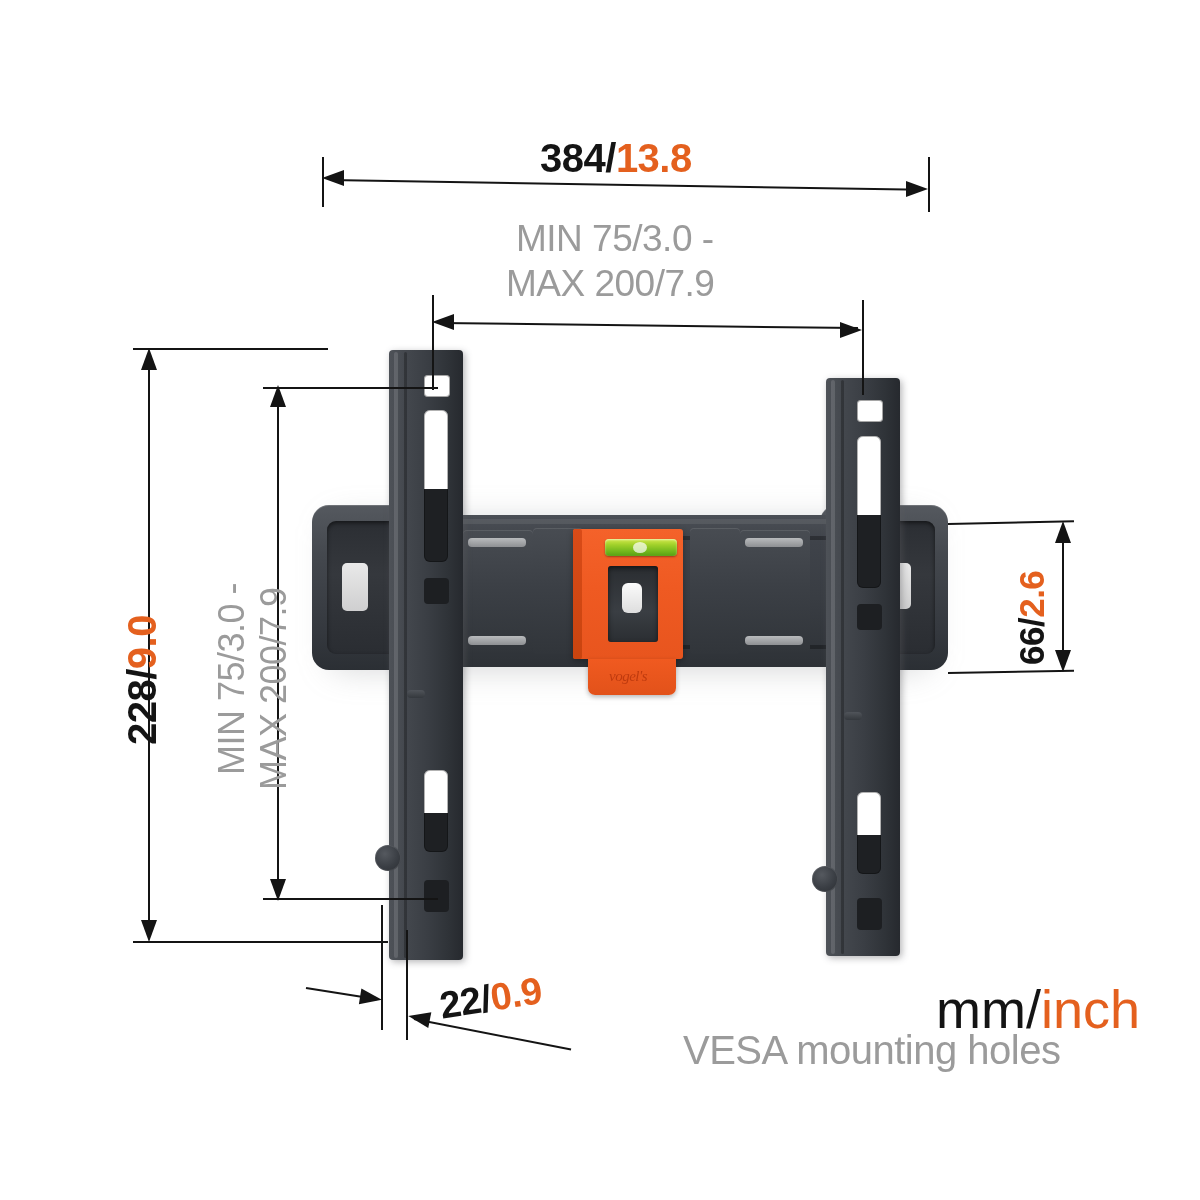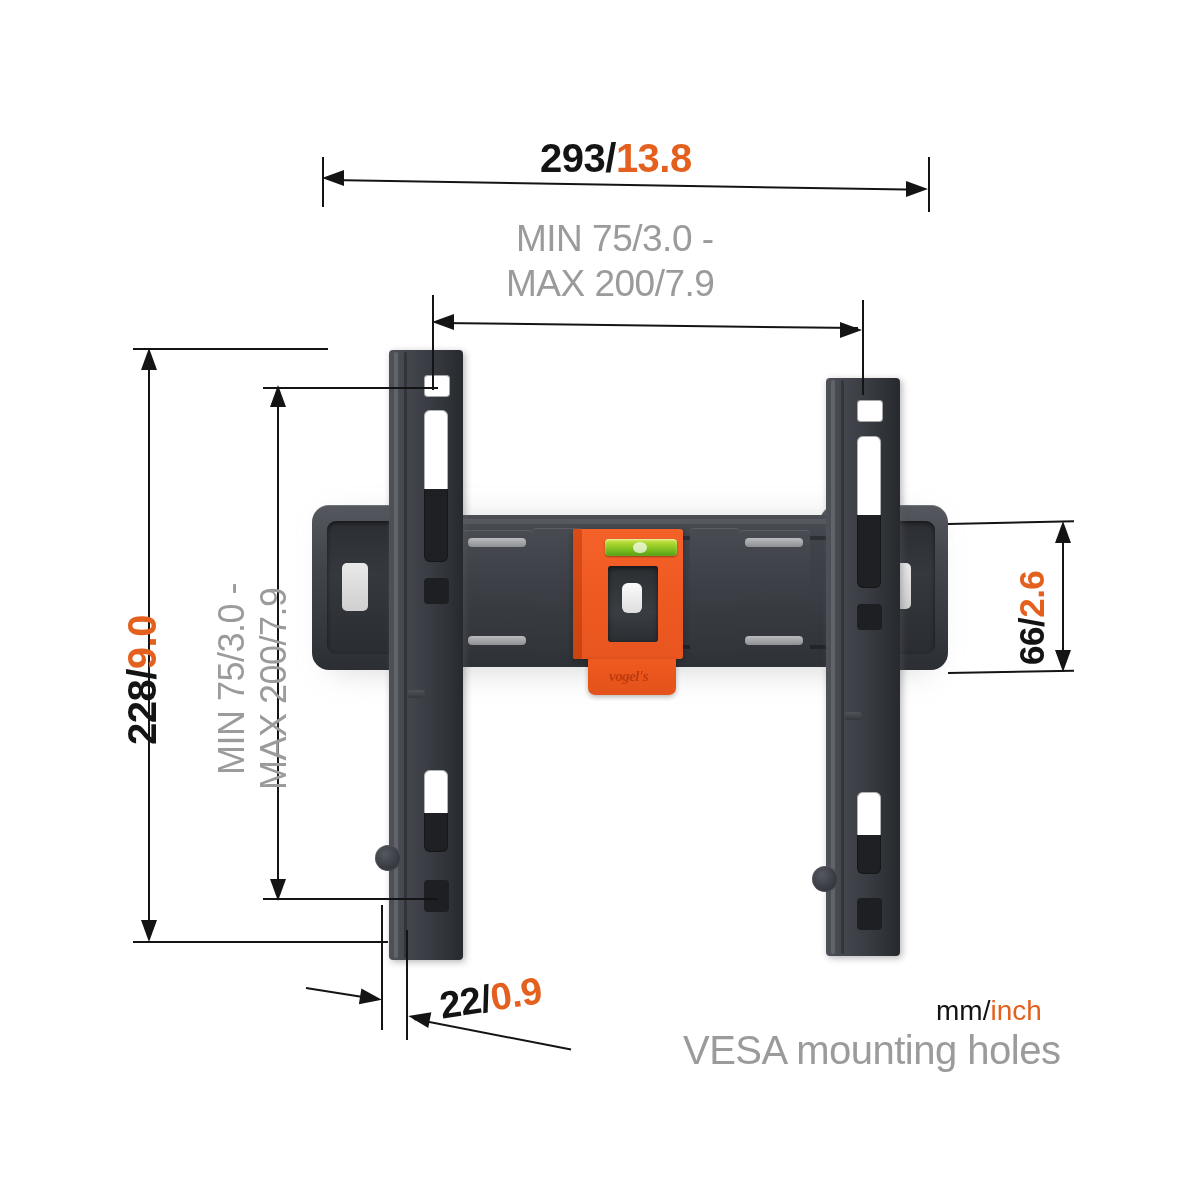--- a/index.html
+++ b/index.html
@@ -178,21 +178,21 @@
     position: absolute;
     border-radius: 0 0 7px 7px;
     background: linear-gradient(180deg,#F05A20 0%, #E2521A 100%);
     box-shadow: 0 2px 5px rgba(0,0,0,0.28);
   }
   .logo-mark {
     position: absolute;
     color: #B8360C;
     font-family: "Liberation Serif", serif;
     font-style: italic;
-    font-weight: bold;
+    font-weight: normal;
     letter-spacing: -0.5px;
     opacity: 0.85;
     white-space: nowrap;
   }
 
   
   .ext-line { position: absolute; background: #141414; }
   .dim-line { position: absolute; background: #141414; height: 2px; transform-origin: 0 50%; }
   .dim-vline { position: absolute; background: #141414; width: 2px; }
   .arrow { position: absolute; width: 0; height: 0; }
@@ -283,21 +283,21 @@
     </div>
   </div>
 
   <div>
     <div class="ext-line" style="left:322px; top:157px; width:2px; height:50px;"></div>
     <div class="ext-line" style="left:928px; top:157px; width:2px; height:55px;"></div>
     <div class="dim-line" style="left:330px; top:179px; width:592px; transform:rotate(0.95deg);"></div>
     <div class="arrow arrow-left" style="left:322px; top:170px;"></div>
     <div class="arrow arrow-right" style="left:906px; top:181px;"></div>
     <div class="dimtext" style="left:540px; top:136px; font-size:40px;">
-      <span class="unit-mm">293</span><span class="sep">/</span><span class="unit-in">13.8</span>
+      <span class="unit-mm">384</span><span class="sep">/</span><span class="unit-in">13.8</span>
     </div>
   </div>
 
   <div>
     <div class="ext-line" style="left:432px; top:295px; width:2px; height:95px;"></div>
     <div class="ext-line" style="left:862px; top:300px; width:2px; height:95px;"></div>
     <div class="dim-line" style="left:440px; top:322px; width:418px; transform:rotate(0.7deg);"></div>
     <div class="arrow arrow-left" style="left:432px; top:314px;"></div>
     <div class="arrow arrow-right" style="left:840px; top:322px;"></div>
     <div class="graytext" style="left:516px; top:218px; font-size:37px;">MIN 75/3.0 -</div>
@@ -342,19 +342,19 @@
     <div class="dim-line" style="left:306px; top:987px; width:72px; transform:rotate(9deg);"></div>
     <div class="arrow arrow-right" style="left:360px; top:990px; transform:rotate(9deg);"></div>
     <div class="dim-line" style="left:414px; top:1018px; width:160px; transform:rotate(11deg);"></div>
     <div class="arrow arrow-left" style="left:408px; top:1010px; transform:rotate(11deg);"></div>
     <div class="dimtext" style="left:440px; top:985px; font-size:38px; transform:rotate(-9deg); transform-origin:0 50%;">
       <span class="unit-mm">22</span><span class="sep">/</span><span class="unit-in">0.9</span>
     </div>
   </div>
 
   <div>
-    <div class="dimtext" style="left:936px; top:978px; font-size:28px; font-weight:normal; letter-spacing:0px;margin-top:17px;">
+    <div class="dimtext" style="left:936px; top:978px; font-size:54px; font-weight:normal; letter-spacing:0px;">
       <span class="unit-mm">mm</span><span class="sep" style="font-weight:normal;">/</span><span class="unit-in">inch</span>
     </div>
     <div class="graytext" style="left:683px; top:1028px; font-size:40px;">VESA mounting holes</div>
   </div>
 
 </div>
 
 </body></html>

